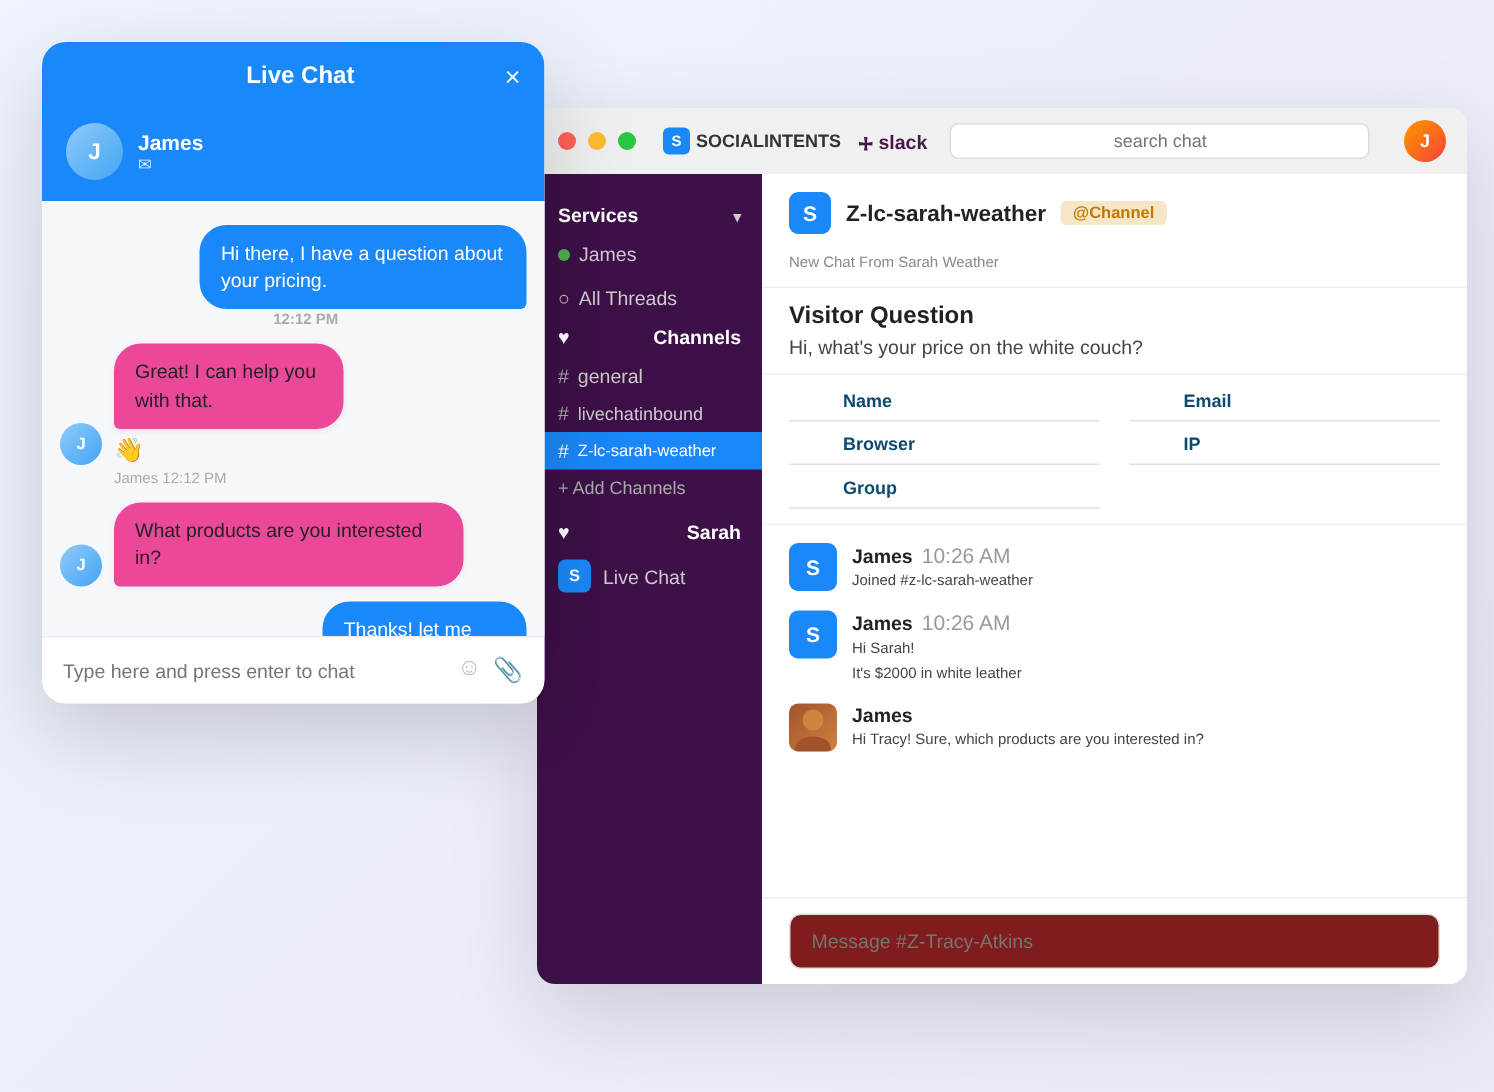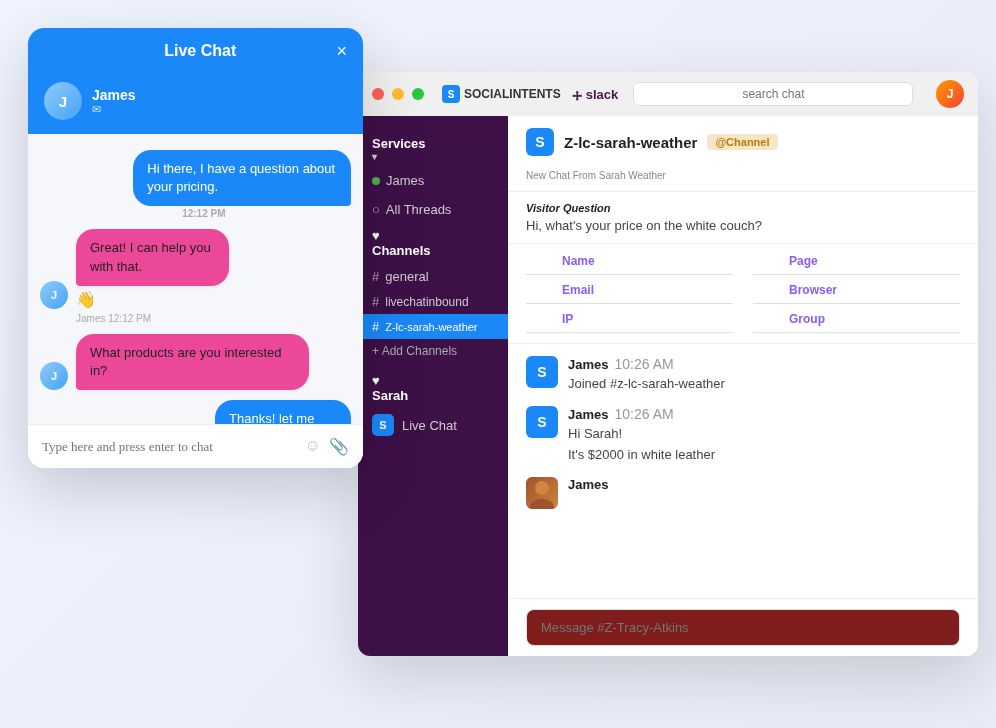--- a/index.html
+++ b/index.html
@@ -172,21 +172,20 @@
       gap: 8px;
     }
 
     .lc-input {
       flex: 1;
       border: none;
       outline: none;
       font-size: 13px;
       color: #999;
       background: transparent;
-      font-family: Liberation Serif, serif;
     }
 
     .lc-input-icons {
       display: flex;
       gap: 8px;
       color: #bbb;
     }
 
     
     .slack-window {
@@ -302,24 +301,23 @@
     .sidebar-section {
       padding: 2px 0;
     }
 
     .sidebar-heading {
       padding: 6px 14px;
       font-size: 13px;
       font-weight: 600;
       color: #fff;
       display: flex;
-      align-items: flex-start;
+      align-items: flex-end;
       justify-content: space-between;
       cursor: pointer;
-      flex-direction: column;
     }
 
     .sidebar-heading .arrow {
       font-size: 10px;
       color: #ccc;
     }
 
     .sidebar-item {
       padding: 5px 14px;
       font-size: 13px;
@@ -429,44 +427,43 @@
       color: #888;
       margin-top: 14px;
     }
 
     .visitor-section {
       padding: 10px 18px;
       border-bottom: 1px solid #f0f0f0;
     }
 
     .visitor-question-title {
-      font-size: 11px;
+      font-size: 16px;
       font-weight: 700;
       color: #222;
       margin-bottom: 4px;
-      font-style: italic;
     }
 
     .visitor-question-text {
       font-size: 13px;
       color: #444;
     }
 
     .visitor-fields {
       display: grid;
       grid-template-columns: 1fr 1fr;
       gap: 8px 20px;
       padding: 10px 18px;
       border-bottom: 1px solid #f0f0f0;
     }
 
     .visitor-field-label {
       font-size: 12px;
       font-weight: 600;
-      color: #8b5cf6;
+      color: #0c4a6e;
       padding-left: 36px;
     }
 
     .visitor-field-value {
       height: 1px;
       background: #e0e0e0;
       margin-top: 6px;
     }
 
     .slack-messages {
@@ -514,21 +511,21 @@
       font-weight: 700;
       color: #222;
     }
 
     .slack-msg-time {
       font-size: 14px;
       color: #999;
     }
 
     .slack-msg-text {
-      font-size: 13px;
+      font-size: 10px;
       color: #444;
       margin-top: 2px;
       line-height: 1.5;
     }
 
     .slack-input-bar {
       padding: 10px 18px;
       border-top: 1px solid #eee;
     }
 
@@ -687,24 +684,20 @@
       </div>
 
       <div class="visitor-section">
         <div class="visitor-question-title">Visitor Question</div>
         <div class="visitor-question-text">Hi, what's your price on the white couch?</div>
       </div>
 
       <div class="visitor-fields">
         <div>
           <div class="visitor-field-label">Name</div>
-          <div class="visitor-field-value"></div>
-        </div>
-        <div>
-          <div class="visitor-field-label">Page</div>
           <div class="visitor-field-value"></div>
         </div>
         <div>
           <div class="visitor-field-label">Email</div>
           <div class="visitor-field-value"></div>
         </div>
         <div>
           <div class="visitor-field-label">Browser</div>
           <div class="visitor-field-value"></div>
         </div>
@@ -747,20 +740,21 @@
           <div class="slack-msg-avatar human">
             <svg width="32" height="32" viewBox="0 0 32 32">
               <circle cx="16" cy="11" r="7" fill="#cd853f"></circle>
               <ellipse cx="16" cy="30" rx="12" ry="8" fill="#a0522d"></ellipse>
             </svg>
           </div>
           <div class="slack-msg-body">
             <div class="msg-header">
               <span class="slack-msg-sender">James</span>
             </div>
+            <div class="slack-msg-text">Hi Tracy! Sure, which products are you interested in?</div>
           </div>
         </div>
       </div>
 
       <div class="slack-input-bar">
         <input class="slack-input" type="text" placeholder="Message #Z-Tracy-Atkins" style="">
       </div>
     </div>
   </div>
 </div>

